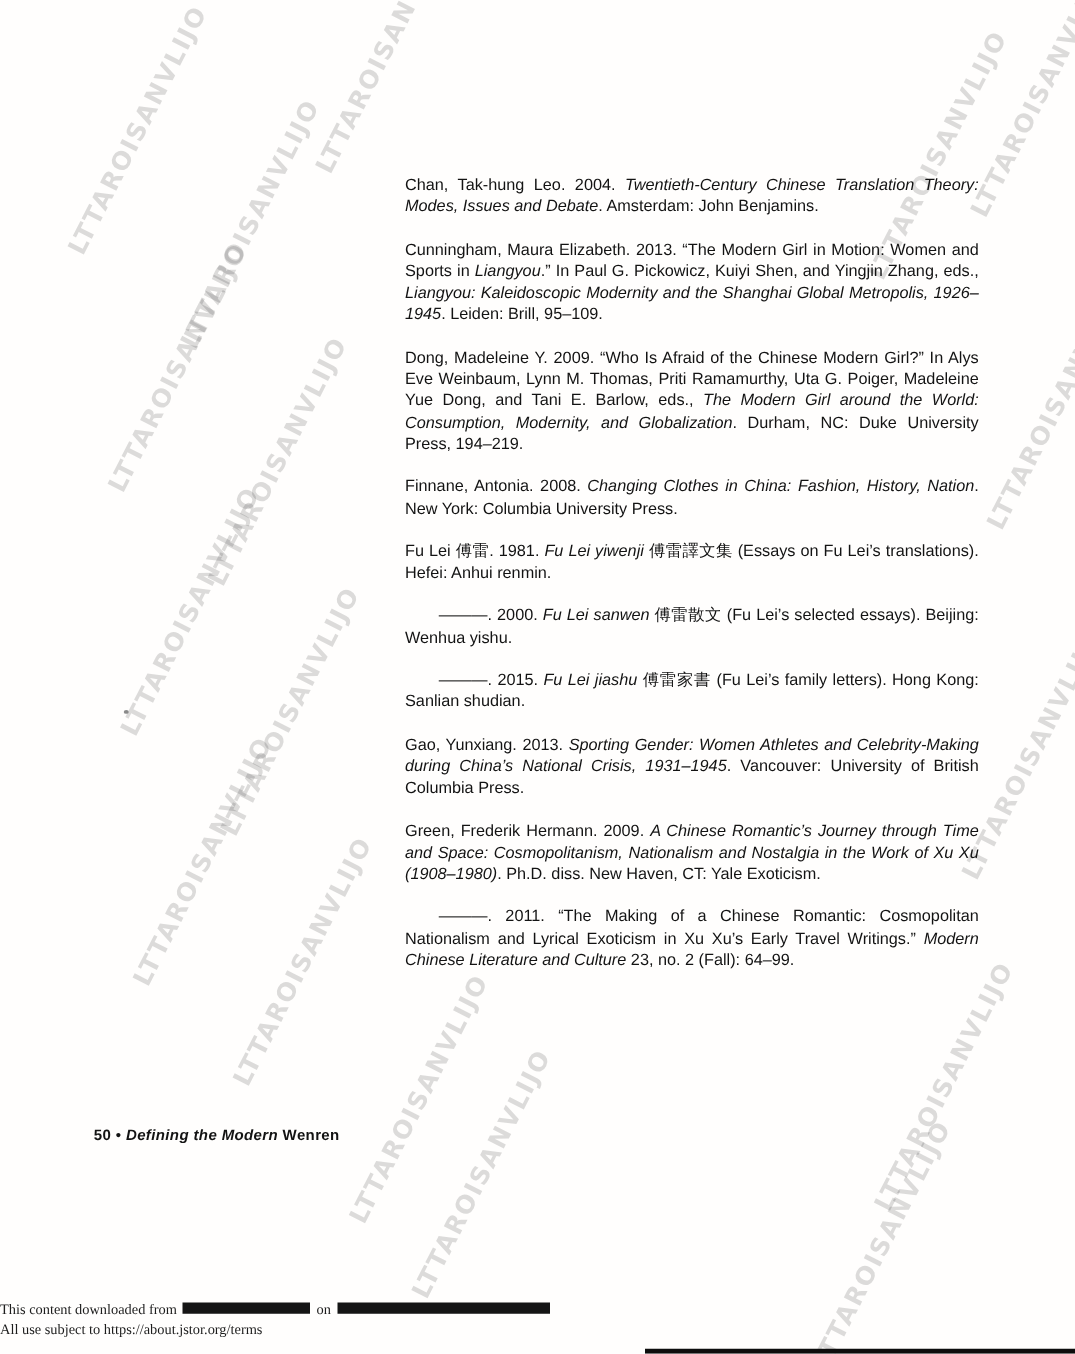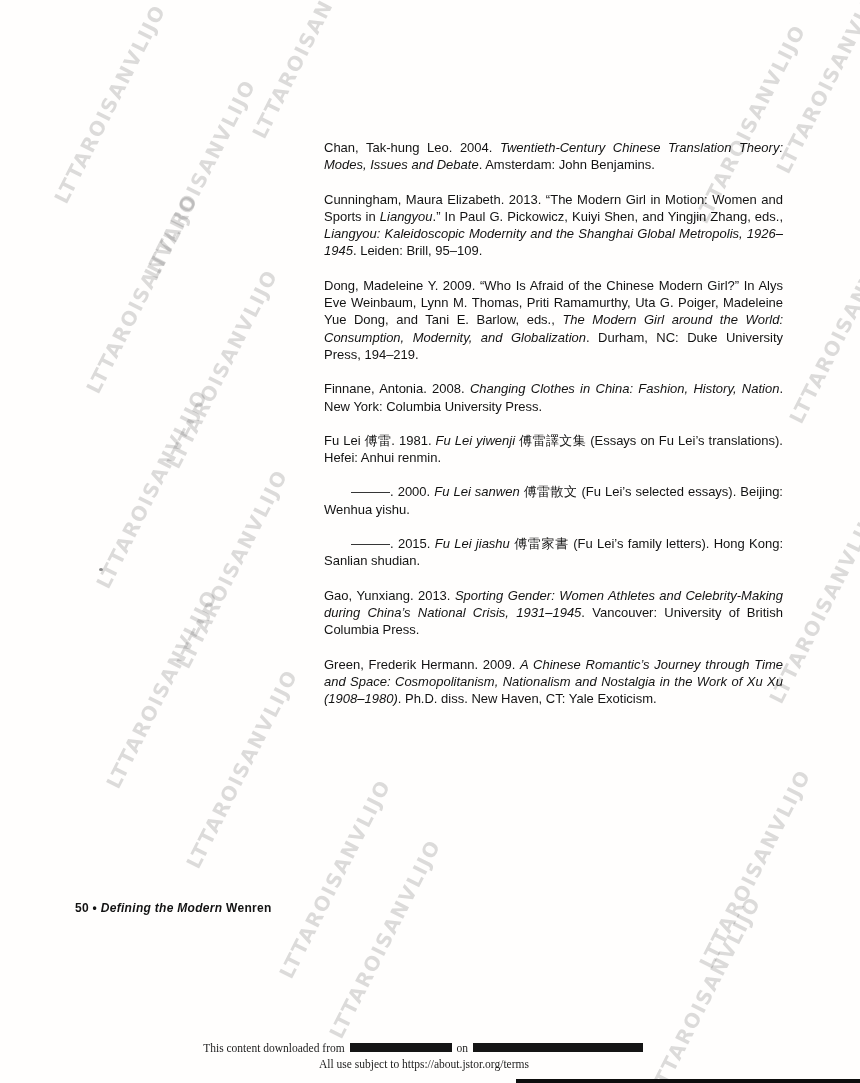--- a/index.html
+++ b/index.html
@@ -24,21 +24,21 @@
   .entry{margin:0 0 17px 0;}
   .entry.indent{text-indent:27px;}
   .it{font-style:italic;}
   
   .footer{
     position:absolute;left:75px;top:901px;z-index:1;
     font-size:12px;font-weight:700;color:#131313;letter-spacing:0.3px;
   }
   
   .notice{
-    position:absolute;left:0;right:12px;top:1041px;z-index:1;text-align:center;
+    position:absolute;left:0;right:12px;top:1041px;z-index:1;
     font-family:"Liberation Serif",serif;font-size:11.5px;line-height:15.5px;color:#1d1d1d;
   }
   .redact{display:inline-block;height:9px;background:#151515;vertical-align:baseline;margin:0 2px;}
   .redact.ip-address{width:102px;}
   .redact.timestamp{width:170px;}
   
   .artifact-dot{position:absolute;left:99px;top:568px;width:4px;height:3px;background:#8a8a8a;border-radius:50%;z-index:1;}
   .bottom-bar{position:absolute;left:516px;right:0;bottom:0;height:4px;background:#0d0d0d;z-index:2;}
 </style>
 </head>
@@ -69,20 +69,21 @@
   <div class="biblio">
       <p class="entry"><span>Chan, Tak-hung Leo. 2004. </span><span class="it">Twentieth-Century Chinese Translation Theory: Modes, Issues and Debate</span><span>. Amsterdam: John Benjamins.</span></p>
       <p class="entry"><span>Cunningham, Maura Elizabeth. 2013. “The Modern Girl in Motion: Women and Sports in </span><span class="it">Liangyou</span><span>.” In Paul G. Pickowicz, Kuiyi Shen, and Yingjin Zhang, eds., </span><span class="it">Liangyou: Kaleidoscopic Modernity and the Shanghai Global Metropolis, 1926–1945</span><span>. Leiden: Brill, 95–109.</span></p>
       <p class="entry"><span>Dong, Madeleine Y. 2009. “Who Is Afraid of the Chinese Modern Girl?” In Alys Eve Weinbaum, Lynn M. Thomas, Priti Ramamurthy, Uta G. Poiger, Madeleine Yue Dong, and Tani E. Barlow, eds., </span><span class="it">The Modern Girl around the World: Consumption, Modernity, and Globalization</span><span>. Durham, NC: Duke University Press, 194–219.</span></p>
       <p class="entry"><span>Finnane, Antonia. 2008. </span><span class="it">Changing Clothes in China: Fashion, History, Nation</span><span>. New York: Columbia University Press.</span></p>
       <p class="entry"><span>Fu Lei 傅雷. 1981. </span><span class="it">Fu Lei yiwenji</span><span> 傅雷譯文集 (Essays on Fu Lei’s translations). Hefei: Anhui renmin.</span></p>
       <p class="entry indent"><span>———. 2000. </span><span class="it">Fu Lei sanwen</span><span> 傅雷散文 (Fu Lei’s selected essays). Beijing: Wenhua yishu.</span></p>
       <p class="entry indent"><span>———. 2015. </span><span class="it">Fu Lei jiashu</span><span> 傅雷家書 (Fu Lei’s family letters). Hong Kong: Sanlian shudian.</span></p>
       <p class="entry"><span>Gao, Yunxiang. 2013. </span><span class="it">Sporting Gender: Women Athletes and Celebrity-Making during China’s National Crisis, 1931–1945</span><span>. Vancouver: University of British Columbia Press.</span></p>
       <p class="entry"><span>Green, Frederik Hermann. 2009. </span><span class="it">A Chinese Romantic’s Journey through Time and Space: Cosmopolitanism, Nationalism and Nostalgia in the Work of Xu Xu (1908–1980)</span><span>. Ph.D. diss. New Haven, CT: Yale Exoticism.</span></p>
+      <p class="entry indent"><span>———. 2011. “The Making of a Chinese Romantic: Cosmopolitan Nationalism and Lyrical Exoticism in Xu Xu’s Early Travel Writings.” </span><span class="it">Modern Chinese Literature and Culture</span><span> 23, no. 2 (Fall): 64–99.</span></p>
     </div>
 
   <div class="footer">
     <span>50</span>
     <span>•</span>
     <span class="it">Defining the Modern</span>
     <span>Wenren</span>
   </div>
 
   <div class="artifact-dot"></div>

